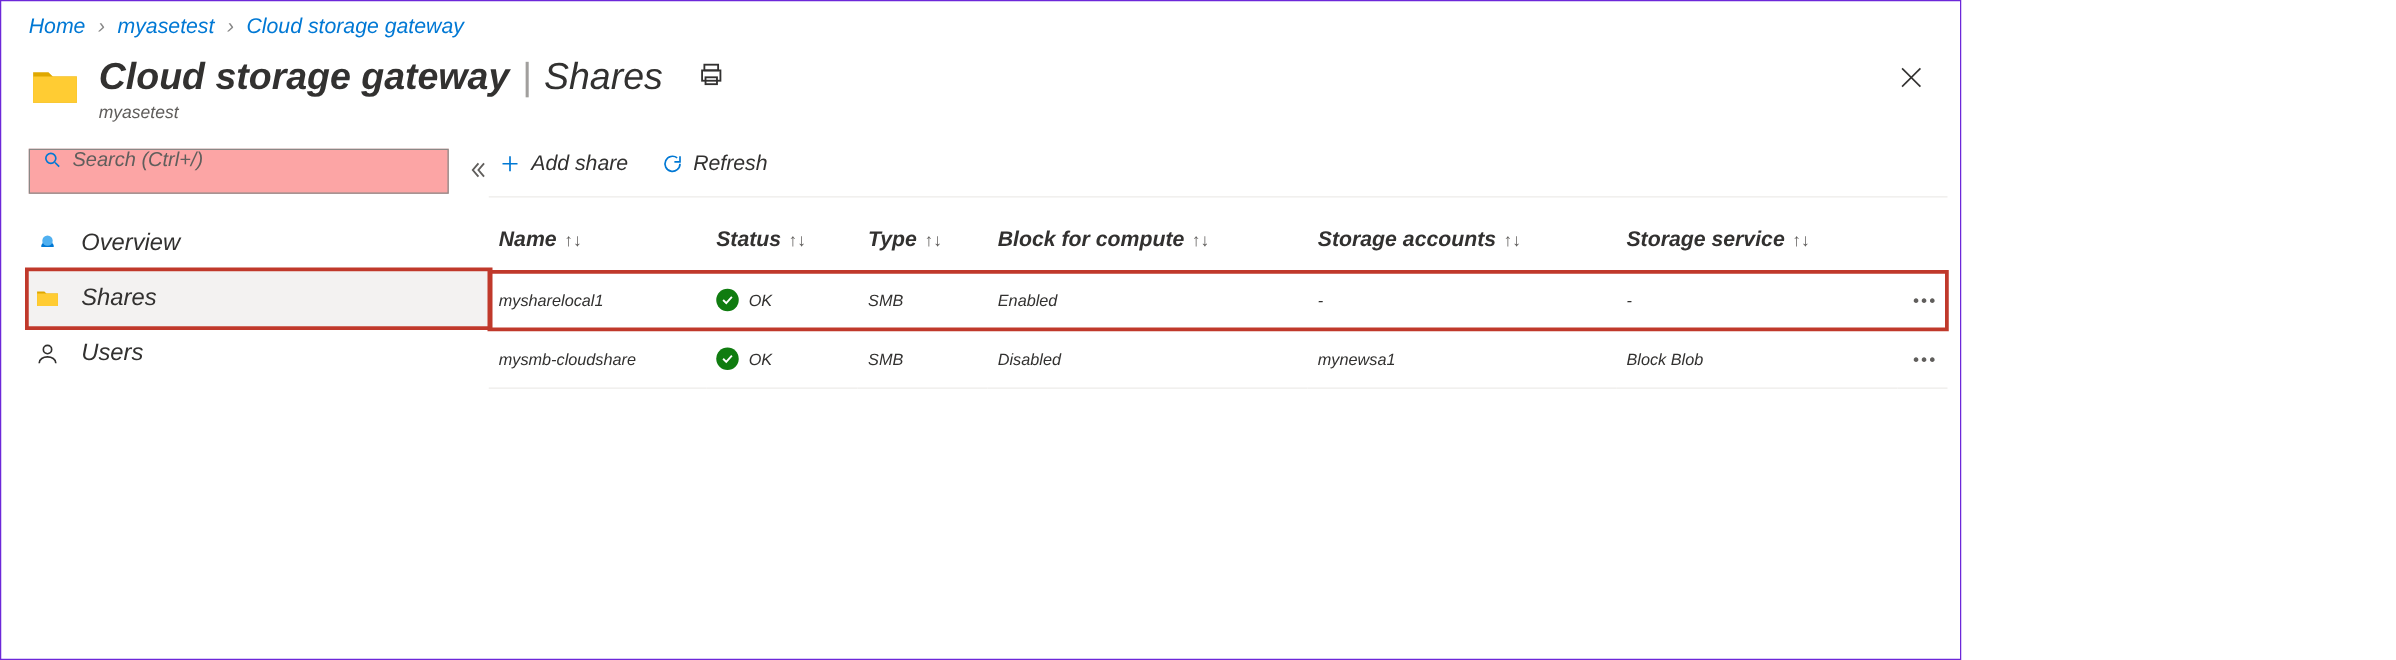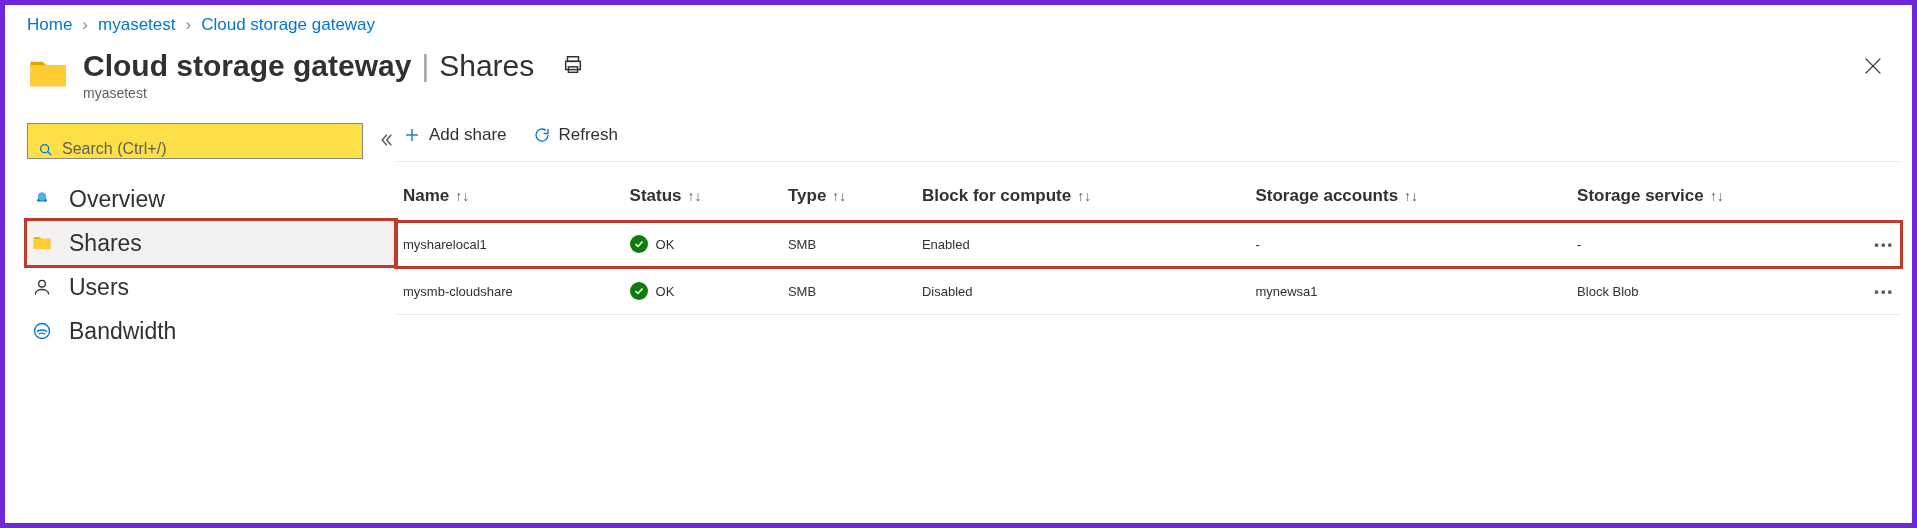--- a/index.html
+++ b/index.html
@@ -1,17 +1,17 @@
 <!DOCTYPE html>
 <html><head>
 <meta charset="utf-8">
 <style>
   html,body{margin:0;padding:0;font-family:"Segoe UI",Arial,sans-serif;font-size:14px;color:#323130;background:#fff;}
   *{box-sizing:border-box;}
-  .page{width:1917px;height:528px;border:5px solid #6d28d9;position:relative;}
+  .page{width:1569px;height:528px;border:1px solid #6d28d9;position:relative;font-style:italic;}
 
   
   .crumbs{display:flex;align-items:center;gap:10px;padding:10px 22px 12px 22px;font-size:17px;}
   .crumbs a{color:#0078d4;text-decoration:none;}
   .crumbs .sep{color:#888;}
 
   
   .hdr{display:flex;align-items:flex-start;padding:2px 22px 0 22px;}
   .hdr-icon{width:42px;height:42px;margin-right:14px;margin-top:4px;flex:none;}
   .hdr-text{display:flex;flex-direction:column;}
@@ -21,25 +21,25 @@
   .hdr-sub{font-size:14px;color:#605e5c;margin-top:2px;}
   .print-icon{margin-left:28px;color:#323130;}
   .close-icon{margin-left:auto;color:#323130;margin-right:6px;margin-top:6px;cursor:pointer;}
 
   
   .body{display:flex;align-items:flex-start;margin-top:22px;}
 
   
   .sidebar{width:390px;flex:none;padding-left:22px;}
   .search-row{display:flex;align-items:center;gap:14px;margin-bottom:18px;}
-  .search-box{flex:1;height:36px;border:1px solid #8a8886;display:flex;align-items:flex-end;padding:0 10px;color:#605e5c;font-size:16px;background:#fde047;}
+  .search-box{flex:1;height:36px;border:1px solid #8a8886;display:flex;align-items:flex-start;padding:0 10px;color:#605e5c;font-size:16px;background:#fca5a5;}
   .search-box svg{margin-right:8px;flex:none;}
   .collapse-icon{color:#605e5c;}
   .nav{list-style:none;margin:0;padding:0;}
-  .nav li{display:flex;align-items:center;height:44px;padding-left:4px;font-size:23px;cursor:pointer;}
+  .nav li{display:flex;align-items:center;height:44px;padding-left:4px;font-size:19px;cursor:pointer;}
   .nav li .ic{width:22px;height:22px;margin-right:16px;flex:none;display:flex;align-items:center;justify-content:center;}
   .nav li.selected{background:#f3f2f1;outline:3px solid #c0392b;outline-offset:0;}
 
   
   .main{flex:1;padding-right:10px;}
   .toolbar{display:flex;align-items:center;gap:26px;font-size:17px;color:#323130;padding:2px 0 16px 8px;}
   .toolbar .tb{display:flex;align-items:center;gap:8px;cursor:pointer;}
   .toolbar .tb svg{color:#0078d4;}
   hr.tb-sep{border:none;border-top:1px solid #edebe9;margin:0 0 10px 0;}
 
@@ -133,30 +133,20 @@
             <span>Shares</span>
           </li>
           <li>
             <span class="ic">
               <svg viewBox="0 0 24 24" width="20" height="20" fill="none" stroke="#323130" stroke-width="1.6">
                 <circle cx="12" cy="8" r="4"></circle>
                 <path d="M4 21c0-4 4-6 8-6s8 2 8 6"></path>
               </svg>
             </span>
             <span>Users</span>
-          </li>
-          <li>
-            <span class="ic">
-              <svg viewBox="0 0 24 24" width="20" height="20" fill="none" stroke="#0078d4" stroke-width="1.6">
-                <circle cx="12" cy="12" r="9"></circle>
-                <path d="M6 13c2-3 10-3 12 0"></path>
-                <path d="M8 16c1.5-2 6.5-2 8 0"></path>
-              </svg>
-            </span>
-            <span>Bandwidth</span>
           </li>
         </ul>
   </aside>
 
   <section class="main">
     <div class="toolbar">
       <div class="tb">
         <svg viewBox="0 0 24 24" width="18" height="18" fill="none" stroke="currentColor" stroke-width="1.8">
               <line x1="12" y1="4" x2="12" y2="20"></line>
               <line x1="4" y1="12" x2="20" y2="12"></line>

